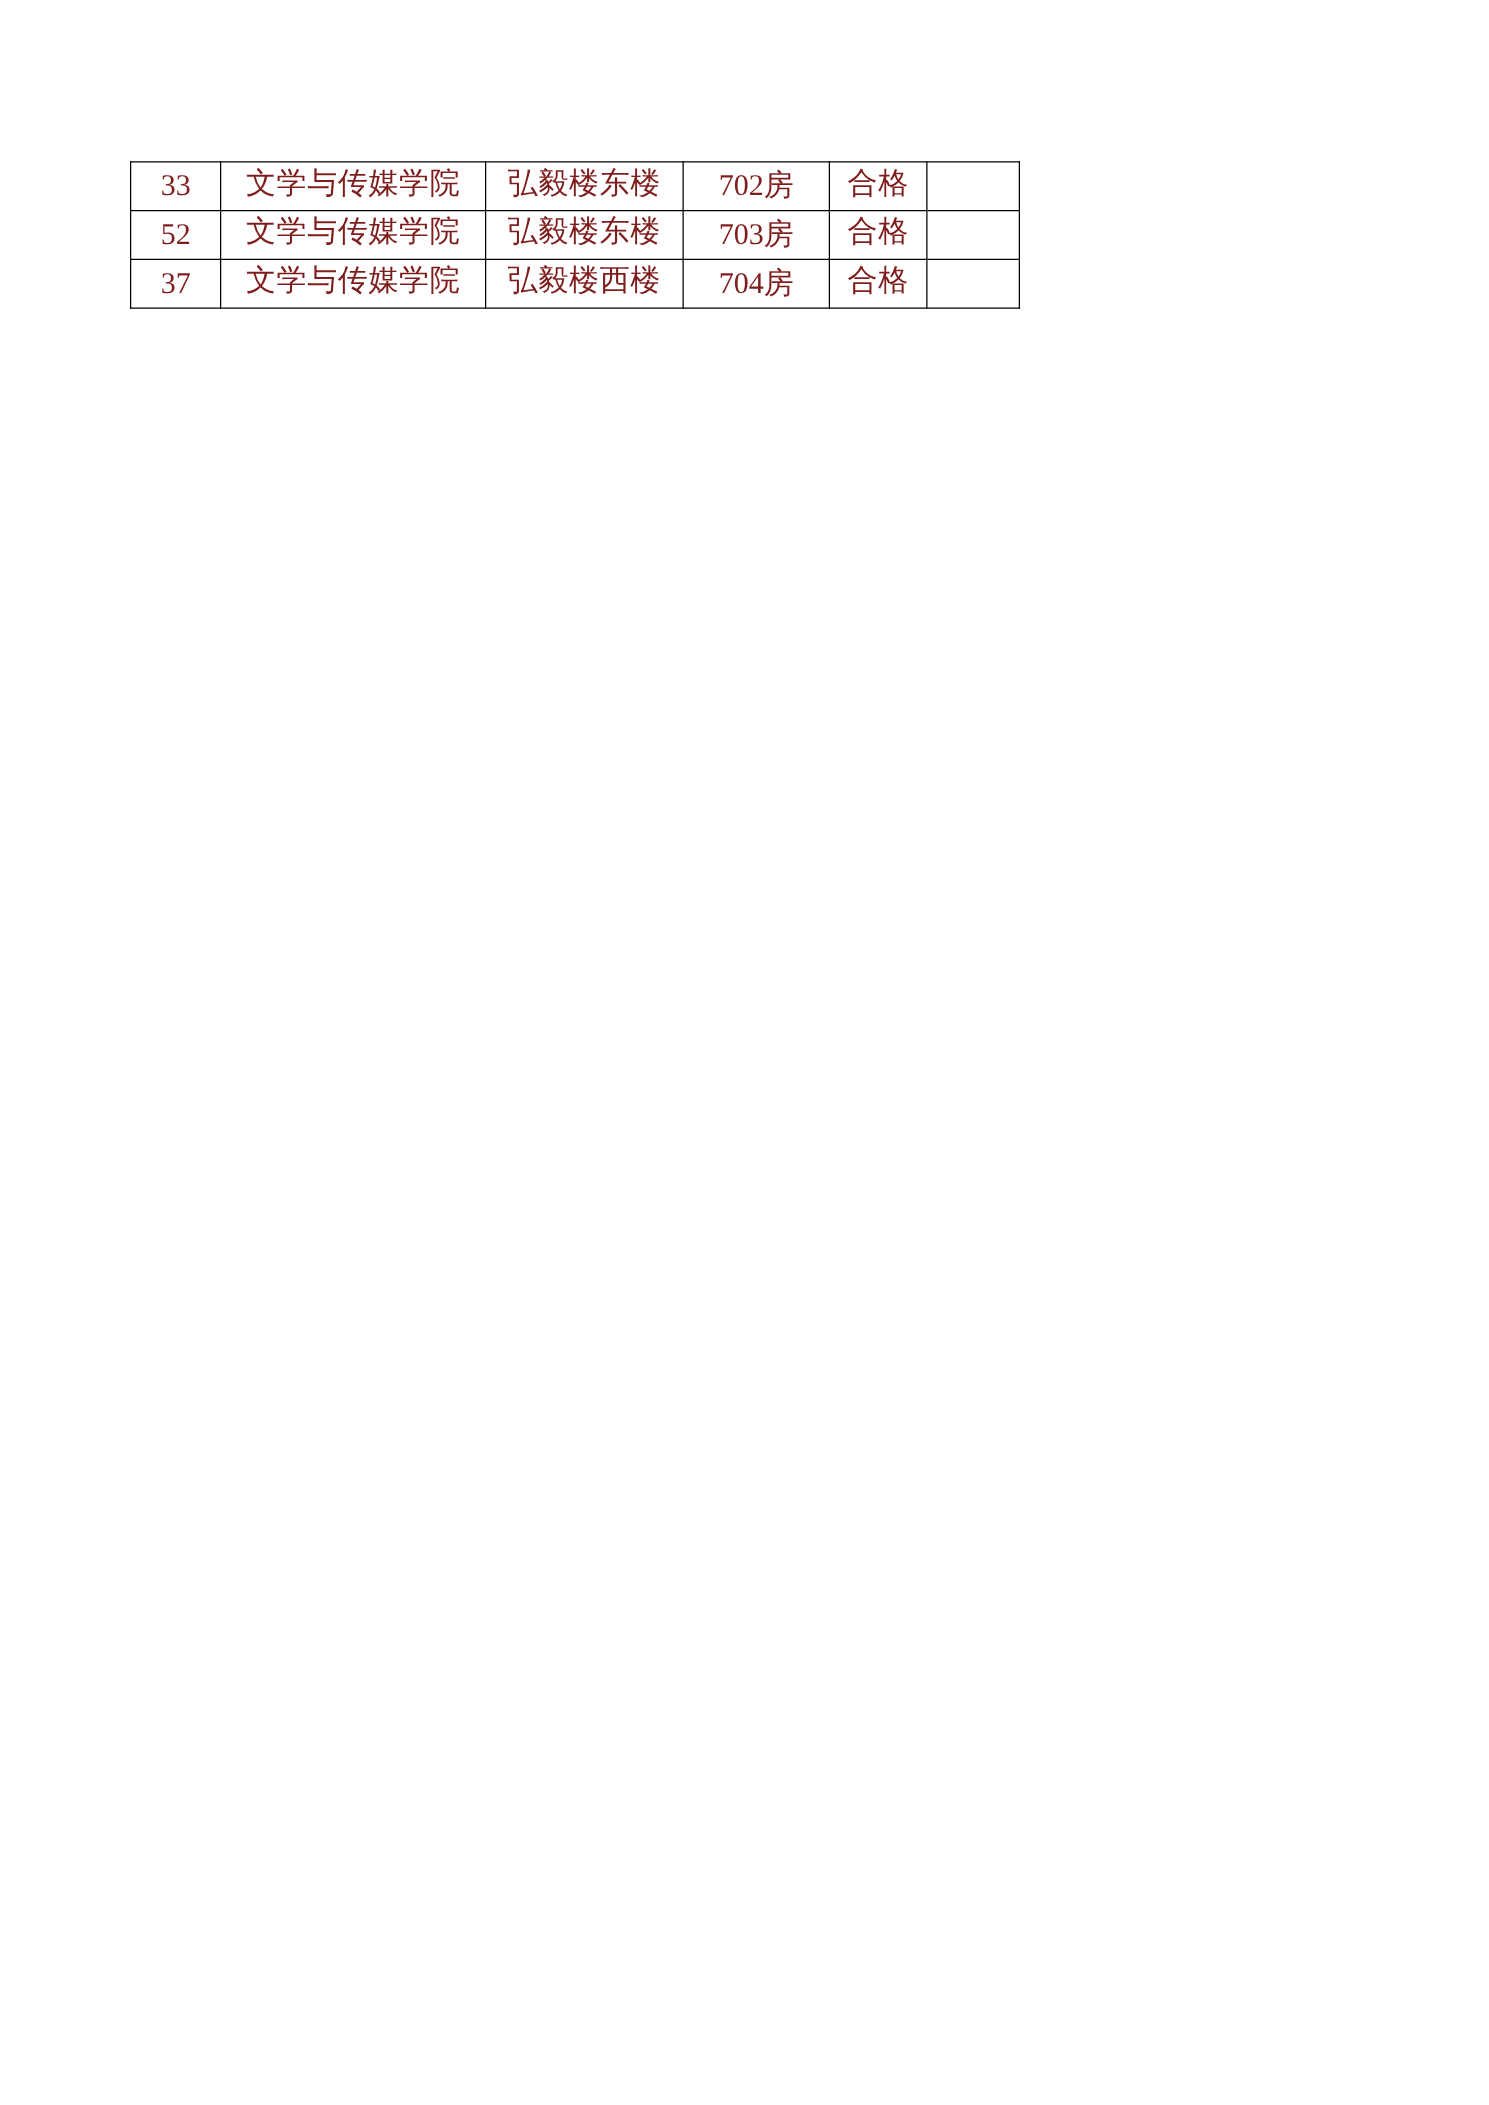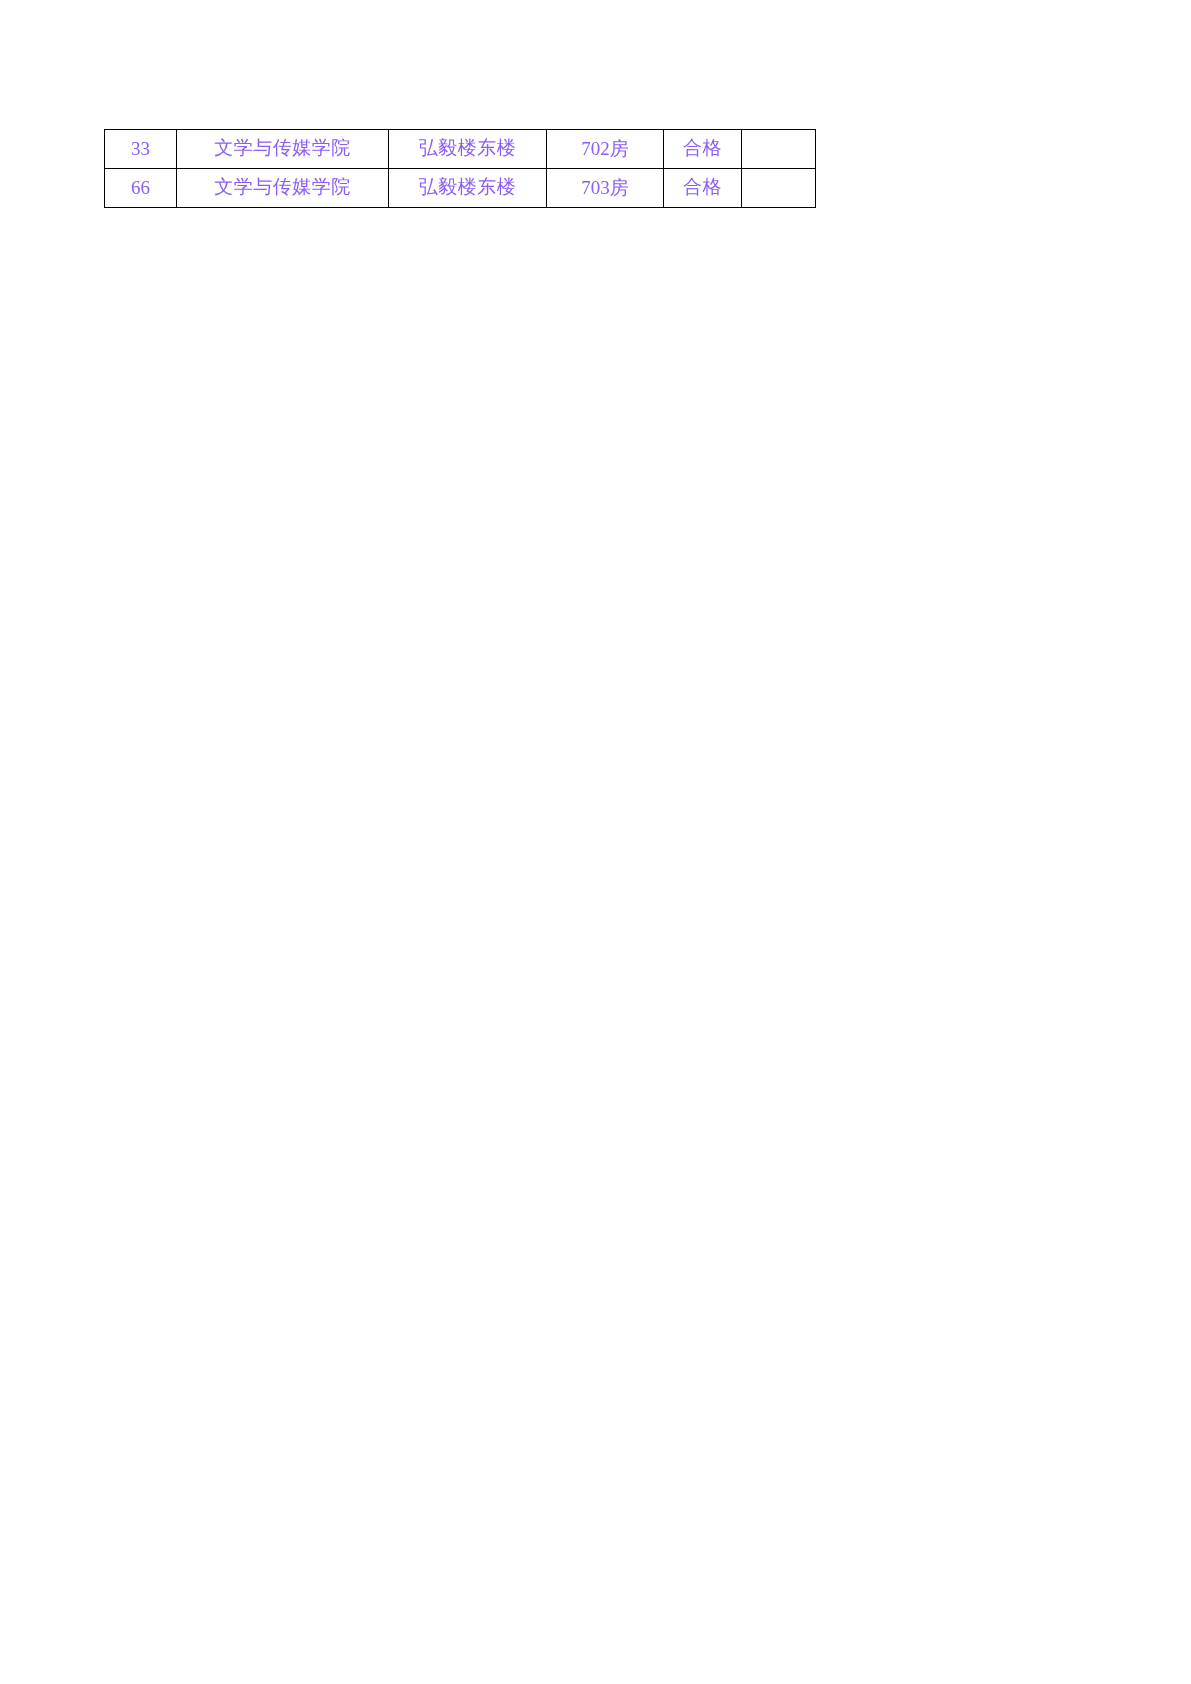--- a/index.html
+++ b/index.html
@@ -21,23 +21,23 @@
     top: 129px;
     border-collapse: collapse;
     table-layout: fixed;
   }
   .doc-table td {
     border: 1.5px solid #000000;
     height: 38px;
     padding: 0 2px;
     text-align: center;
     vertical-align: middle;
-    font-size: 19px;
+    font-size: 24px;
     line-height: 1.2;
-    color: #8b5cf6;
+    color: #7f1d1d;
     white-space: nowrap;
   }
   .col-idx    { width: 72px; }
   .col-dept   { width: 212px; }
   .col-bldg   { width: 158px; }
   .col-room   { width: 117px; }
   .col-result { width: 78px; }
   .col-note   { width: 74px; }
   .cn {
     font-family: Liberation Mono, monospace;
@@ -69,22 +69,30 @@
     <tbody>
       <tr>
         <td class="num">33</td>
         <td class="cn">文学与传媒学院</td>
         <td class="cn">弘毅楼东楼</td>
         <td class="mixed">702房</td>
         <td class="cn">合格</td>
         <td class="cn"></td>
       </tr>
       <tr>
-        <td class="num">66</td>
+        <td class="num">52</td>
         <td class="cn">文学与传媒学院</td>
         <td class="cn">弘毅楼东楼</td>
         <td class="mixed">703房</td>
+        <td class="cn">合格</td>
+        <td class="cn"></td>
+      </tr>
+      <tr>
+        <td class="num">37</td>
+        <td class="cn">文学与传媒学院</td>
+        <td class="cn">弘毅楼西楼</td>
+        <td class="mixed">704房</td>
         <td class="cn">合格</td>
         <td class="cn"></td>
       </tr>
     </tbody>
   </table>
 </div>
 
 </body></html>

